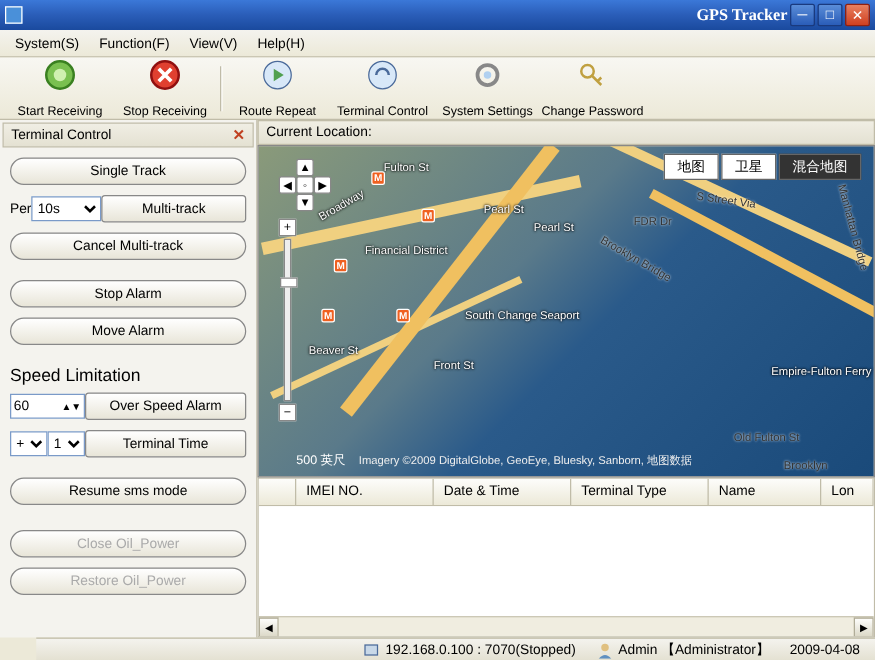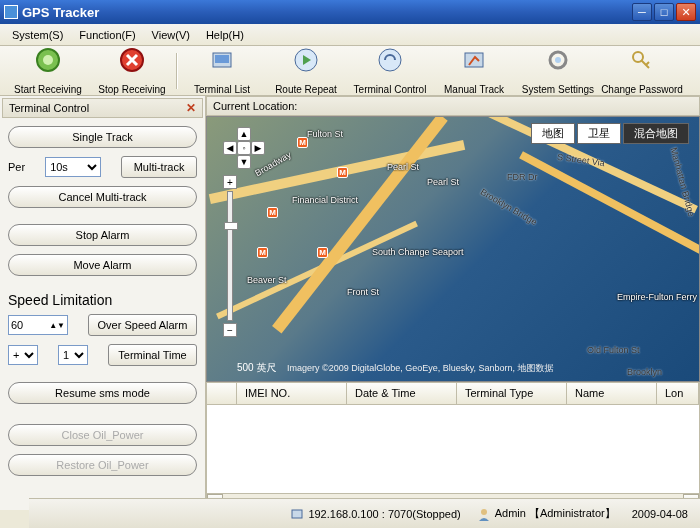--- a/index.html
+++ b/index.html
@@ -1,40 +1,40 @@
 <!DOCTYPE html>
 <html><head>
 <meta charset="utf-8">
 <style>
 * { margin: 0; padding: 0; box-sizing: border-box; font-family: Tahoma, sans-serif; font-size: 11px; }
 body { width: 700px; height: 528px; background: #ece9d8; overflow: hidden; position: relative; }
 
 .titlebar { height: 24px; background: linear-gradient(to bottom, #3b78d8 0%, #2a5db8 50%, #1a4a9e 100%); display: flex; align-items: center; padding: 0 4px; color: white; }
 .titlebar-icon { width: 14px; height: 14px; background: #4a90d9; border: 1px solid #fff; margin-right: 4px; }
-.titlebar-text { flex: 1; font-weight: bold; font-family: Liberation Sans, sans-serif; font-size: 13px; }
+.titlebar-text { flex: 1; font-weight: bold; font-family: Liberation Serif, serif; font-size: 13px; text-align: right; }
 .win-btn { width: 20px; height: 18px; margin-left: 2px; background: linear-gradient(to bottom, #5a8dd8, #2a5db8); border: 1px solid #1a3a7e; border-radius: 2px; display: flex; align-items: center; justify-content: center; color: white; }
 .win-btn.close { background: linear-gradient(to bottom, #e88060, #d04020); border-color: #902010; }
 
 .menubar { height: 22px; background: linear-gradient(to bottom, #f4f3ee, #ece9d8); display: flex; align-items: center; padding: 0 4px; border-bottom: 1px solid #c0bca8; }
 .menu-item { padding: 2px 8px; cursor: default; }
 
 .toolbar { height: 50px; background: linear-gradient(to bottom, #f8f7f2, #ece9d8); display: flex; align-items: center; padding: 2px 6px; border-bottom: 1px solid #c0bca8; }
 .tb-btn { width: 84px; display: flex; flex-direction: column; align-items: center; gap: 10px; padding: 2px; }
 .tb-icon { width: 28px; height: 28px; display: flex; align-items: center; justify-content: center; }
 .tb-label { font-size: 10px; text-align: center; white-space: nowrap; }
 .tb-sep { width: 2px; height: 36px; border-left: 1px solid #c0bca8; border-right: 1px solid #fff; margin: 0 2px; }
 
 .content { display: flex; height: 414px; }
 .sidebar { width: 206px; background: #f4f3ee; border-right: 1px solid #c0bca8; padding: 2px; }
 .panel-header { height: 20px; background: linear-gradient(to bottom, #f0eee4, #e4e1d2); border: 1px solid #c0bca8; display: flex; align-items: center; padding: 0 6px; font-size: 11px; }
 .panel-close { margin-left: auto; color: #c04020; font-weight: bold; font-size: 12px; }
 .panel-body { padding: 8px 6px; }
 .btn { width: 100%; height: 22px; border: 1px solid #888; border-radius: 11px; background: linear-gradient(to bottom, #fff, #e8e5d8); margin-bottom: 8px; font-size: 11px; cursor: default; }
 .btn.disabled { color: #aaa; }
-.row { display: flex; align-items: center; gap: 20px; margin-bottom: 8px; }
+.row { display: flex; align-items: center; gap: 0; margin-bottom: 8px; }
 .row label { font-size: 11px; }
 .sel { height: 20px; border: 1px solid #7a9ac8; background: white; font-size: 11px; }
 .num { width: 60px; height: 20px; border: 1px solid #7a9ac8; background: white; padding: 0 2px; display: flex; align-items: center; }
 .num-sm { width: 30px; }
 .btn-sm { height: 22px; border: 1px solid #888; border-radius: 3px; background: linear-gradient(to bottom, #fff, #e8e5d8); padding: 0 6px; font-size: 11px; flex: 1; }
 .section-label { font-size: 14px; margin: 8px 0 6px 0; }
 
 .main { flex: 1; display: flex; flex-direction: column; }
 .main-header { height: 20px; background: linear-gradient(to bottom, #f0eee4, #e4e1d2); border: 1px solid #c0bca8; display: flex; align-items: center; padding: 0 6px; font-size: 11px; }
 .map-area { height: 266px; position: relative; background: linear-gradient(135deg, #8a9a7a 0%, #5a7a8a 40%, #2a5a8a 55%, #1a4a7a 100%); overflow: hidden; border: 1px solid #888; }
@@ -62,21 +62,21 @@
 .metro { position: absolute; width: 11px; height: 11px; background: #f06020; border: 1px solid #fff; border-radius: 2px; color: #fff; font-size: 8px; font-weight: bold; display: flex; align-items: center; justify-content: center; }
 
 .data-area { flex: 1; background: #fff; border: 1px solid #c0bca8; overflow: hidden; }
 .grid-header { display: flex; height: 22px; background: linear-gradient(to bottom, #fdfdfb, #ece9d8); border-bottom: 1px solid #c0bca8; }
 .gh { border-right: 1px solid #c0bca8; padding: 4px 8px; font-size: 11px; }
 .grid-body { height: 88px; background: #fff; }
 .scroll-h { height: 16px; background: #ece9d8; border-top: 1px solid #c0bca8; display: flex; }
 .sb-btn { width: 16px; height: 16px; background: linear-gradient(to bottom, #fdfdfb, #dcd9c8); border: 1px solid #b0ac98; font-size: 8px; display: flex; align-items: center; justify-content: center; }
 .sb-track { flex: 1; background: #f0ede0; }
 
-.statusbar { position: absolute; bottom: 0; left: 0; right: 0; height: 30px; background: linear-gradient(to bottom, #f4f3ee, #e4e1d2); border-top: 1px solid #c0bca8; display: flex; padding: 0 4px; font-size: 11px; margin-left: 29px; }
+.statusbar { position: absolute; bottom: 0; left: 0; right: 0; height: 18px; background: linear-gradient(to bottom, #f4f3ee, #e4e1d2); border-top: 1px solid #c0bca8; display: flex; padding: 0 4px; font-size: 11px; margin-left: 29px; }
 .sb-item { display: flex; align-items: center; gap: 4px; padding: 0 8px; }
 .sb-icon { width: 14px; height: 14px; }
 .sb-spacer { flex: 1; }
 </style>
 </head>
 <body>
 
 <div class="titlebar">
   <div class="titlebar-icon"></div>
   <div class="titlebar-text">GPS Tracker</div>
@@ -108,52 +108,34 @@
           <circle cx="13" cy="13" r="11" fill="#e04030" stroke="#901010" stroke-width="2"></circle>
           <path d="M8 8 L18 18 M18 8 L8 18" stroke="#fff" stroke-width="3"></path>
         </svg>
       </div>
     <div class="tb-label">Stop Receiving</div>
   </div>
   <div class="tb-sep"></div>
   <div class="tb-btn">
     <div class="tb-icon">
         <svg width="26" height="26">
-          <rect x="4" y="6" width="18" height="14" fill="#c8d8e8" stroke="#4a6a9a"></rect>
-          <rect x="6" y="8" width="14" height="8" fill="#6a9ad8"></rect>
-        </svg>
-      </div>
-    <div class="tb-label">Terminal List</div>
-  </div>
-  <div class="tb-btn">
-    <div class="tb-icon">
-        <svg width="26" height="26">
           <circle cx="13" cy="13" r="11" fill="#d8e8f8" stroke="#4a6a9a"></circle>
           <path d="M10 8 L18 13 L10 18 Z" fill="#50a050"></path>
         </svg>
       </div>
     <div class="tb-label">Route Repeat</div>
   </div>
   <div class="tb-btn">
     <div class="tb-icon">
         <svg width="26" height="26">
           <circle cx="13" cy="13" r="11" fill="#d8e8f8" stroke="#4a6a9a"></circle>
           <path d="M8 13 A5 5 0 1 1 18 13" fill="none" stroke="#4a6a9a" stroke-width="2"></path>
         </svg>
       </div>
     <div class="tb-label">Terminal Control</div>
-  </div>
-  <div class="tb-btn">
-    <div class="tb-icon">
-        <svg width="26" height="26">
-          <rect x="4" y="6" width="18" height="14" fill="#c8d8e8" stroke="#4a6a9a"></rect>
-          <path d="M8 18 L14 10 L18 14" fill="none" stroke="#d05020" stroke-width="2"></path>
-        </svg>
-      </div>
-    <div class="tb-label">Manual Track</div>
   </div>
   <div class="tb-btn">
     <div class="tb-icon">
         <svg width="26" height="26">
           <circle cx="13" cy="13" r="8" fill="none" stroke="#888" stroke-width="3"></circle>
           <circle cx="13" cy="13" r="3" fill="#b0d0f0"></circle>
         </svg>
       </div>
     <div class="tb-label">System Settings</div>
   </div>

